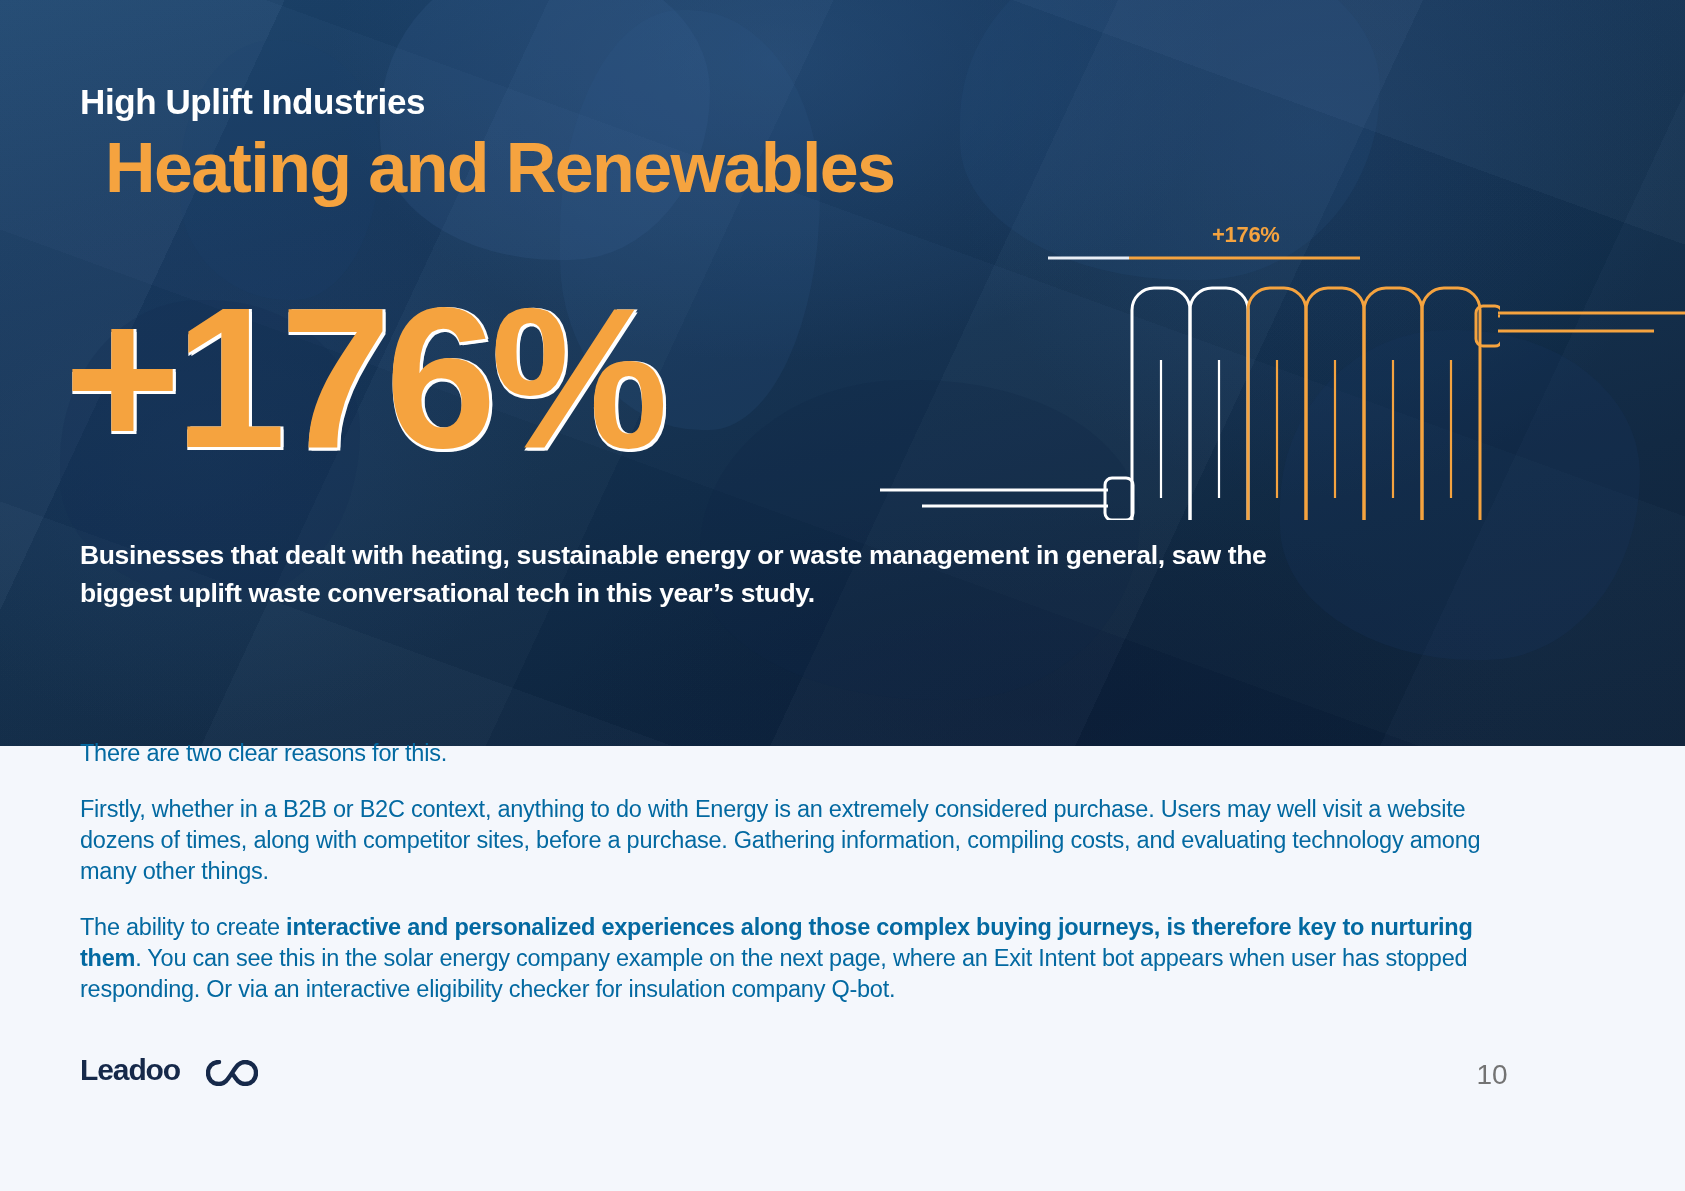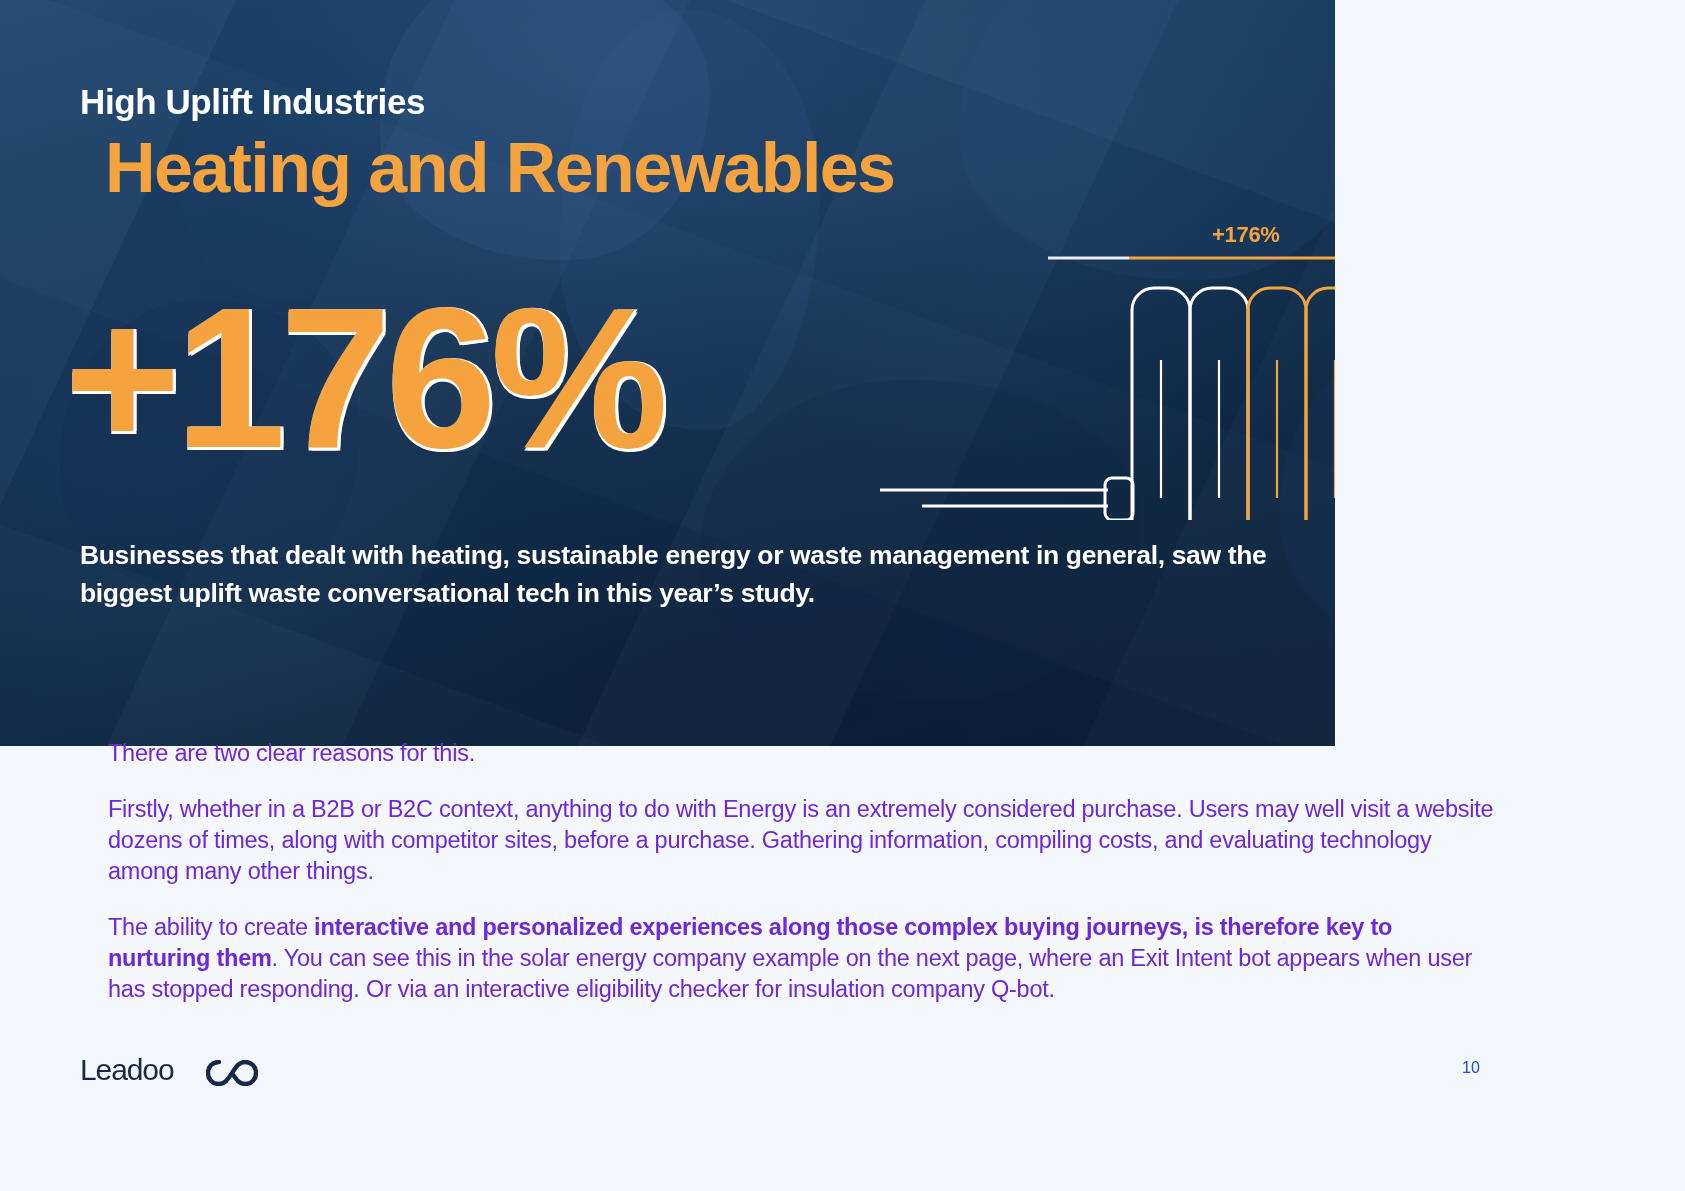--- a/index.html
+++ b/index.html
@@ -19,21 +19,21 @@
     height: 1191px;
     background: #f4f7fc;
     overflow: hidden;
   }
 
   
   .hero {
     position: absolute;
     left: 0;
     top: 0;
-    width: 1335px;
+    width: 1685px;
     height: 746px;
     background:
       radial-gradient(ellipse 620px 420px at 46% 8%, rgba(46,86,134,0.55) 0%, rgba(46,86,134,0) 72%),
       radial-gradient(ellipse 520px 520px at 78% 18%, rgba(40,76,122,0.42) 0%, rgba(40,76,122,0) 70%),
       radial-gradient(ellipse 480px 400px at 12% 60%, rgba(30,62,104,0.45) 0%, rgba(30,62,104,0) 72%),
       radial-gradient(ellipse 700px 300px at 62% 95%, rgba(10,28,56,0.55) 0%, rgba(10,28,56,0) 70%),
       linear-gradient(165deg, #1d4670 0%, #17395f 26%, #12304f 52%, #0e2742 74%, #0b2038 100%);
     overflow: hidden;
   }
   .hero-texture {
@@ -132,54 +132,53 @@
   .body-wrap {
     position: absolute;
     left: 80px;
     top: 738px;
     width: 1420px;
   }
   .para {
     font-size: 23.5px;
     line-height: 31px;
     letter-spacing: -0.25px;
-    color: #6d28d9;
+    color: #0369a1;
     margin-bottom: 25px;
-    margin-left: 28px;
   }
   .para:last-child { margin-bottom: 0; }
   .para b { font-weight: 700; }
 
   
   .logo {
     position: absolute;
     left: 80px;
     top: 1055px;
     display: flex;
     align-items: center;
     gap: 0px;
   }
   .logo-word {
     font-size: 30px;
-    font-weight: 400;
+    font-weight: 700;
     letter-spacing: -1.1px;
     color: #16294a;
     line-height: 30px;
   }
   .logo-mark { margin-left: 1px; display: block; }
 
   .page-number {
     position: absolute;
     left: 1462px;
     top: 1059px;
     width: 60px;
-    text-align: left;
-    font-size: 16px;
+    text-align: center;
+    font-size: 28px;
     letter-spacing: 0px;
-    color: #1d4ed8;
+    color: #737373;
   }
 </style>
 </head>
 <body>
 
 <div class="slide">
 
   <section class="hero">
     <div class="hero-texture"></div>
     <div class="hero-blotch b1"></div>

